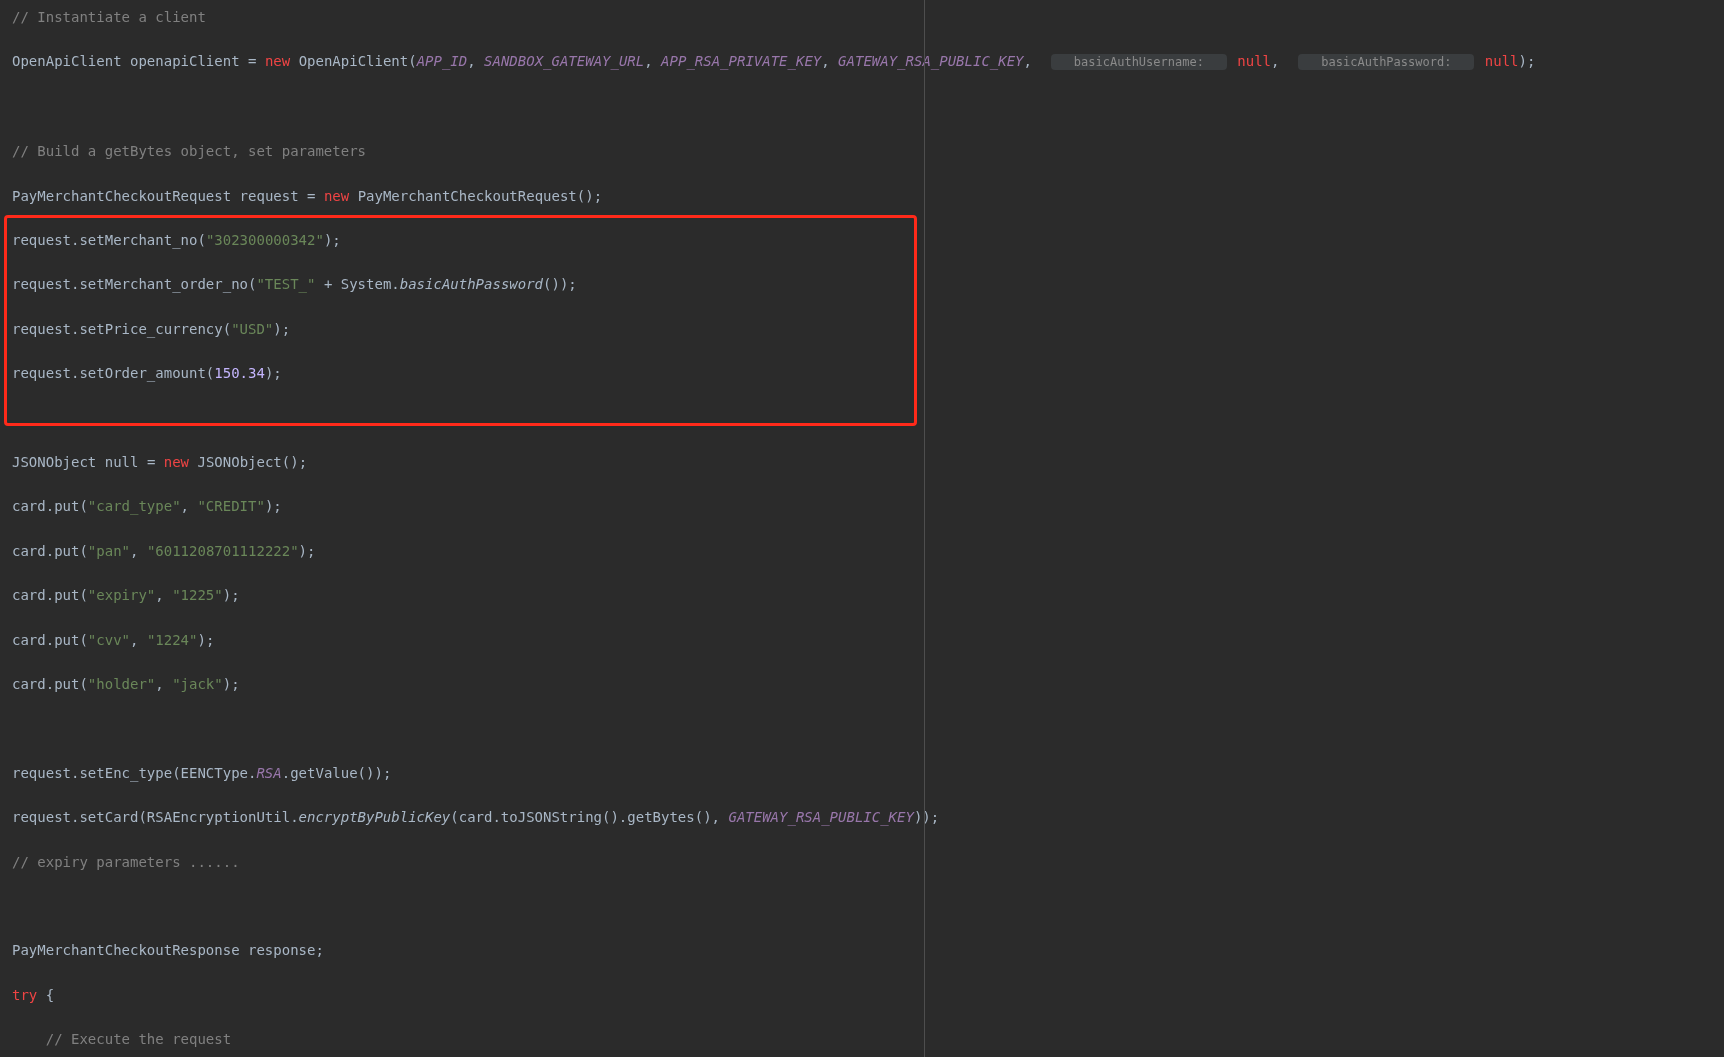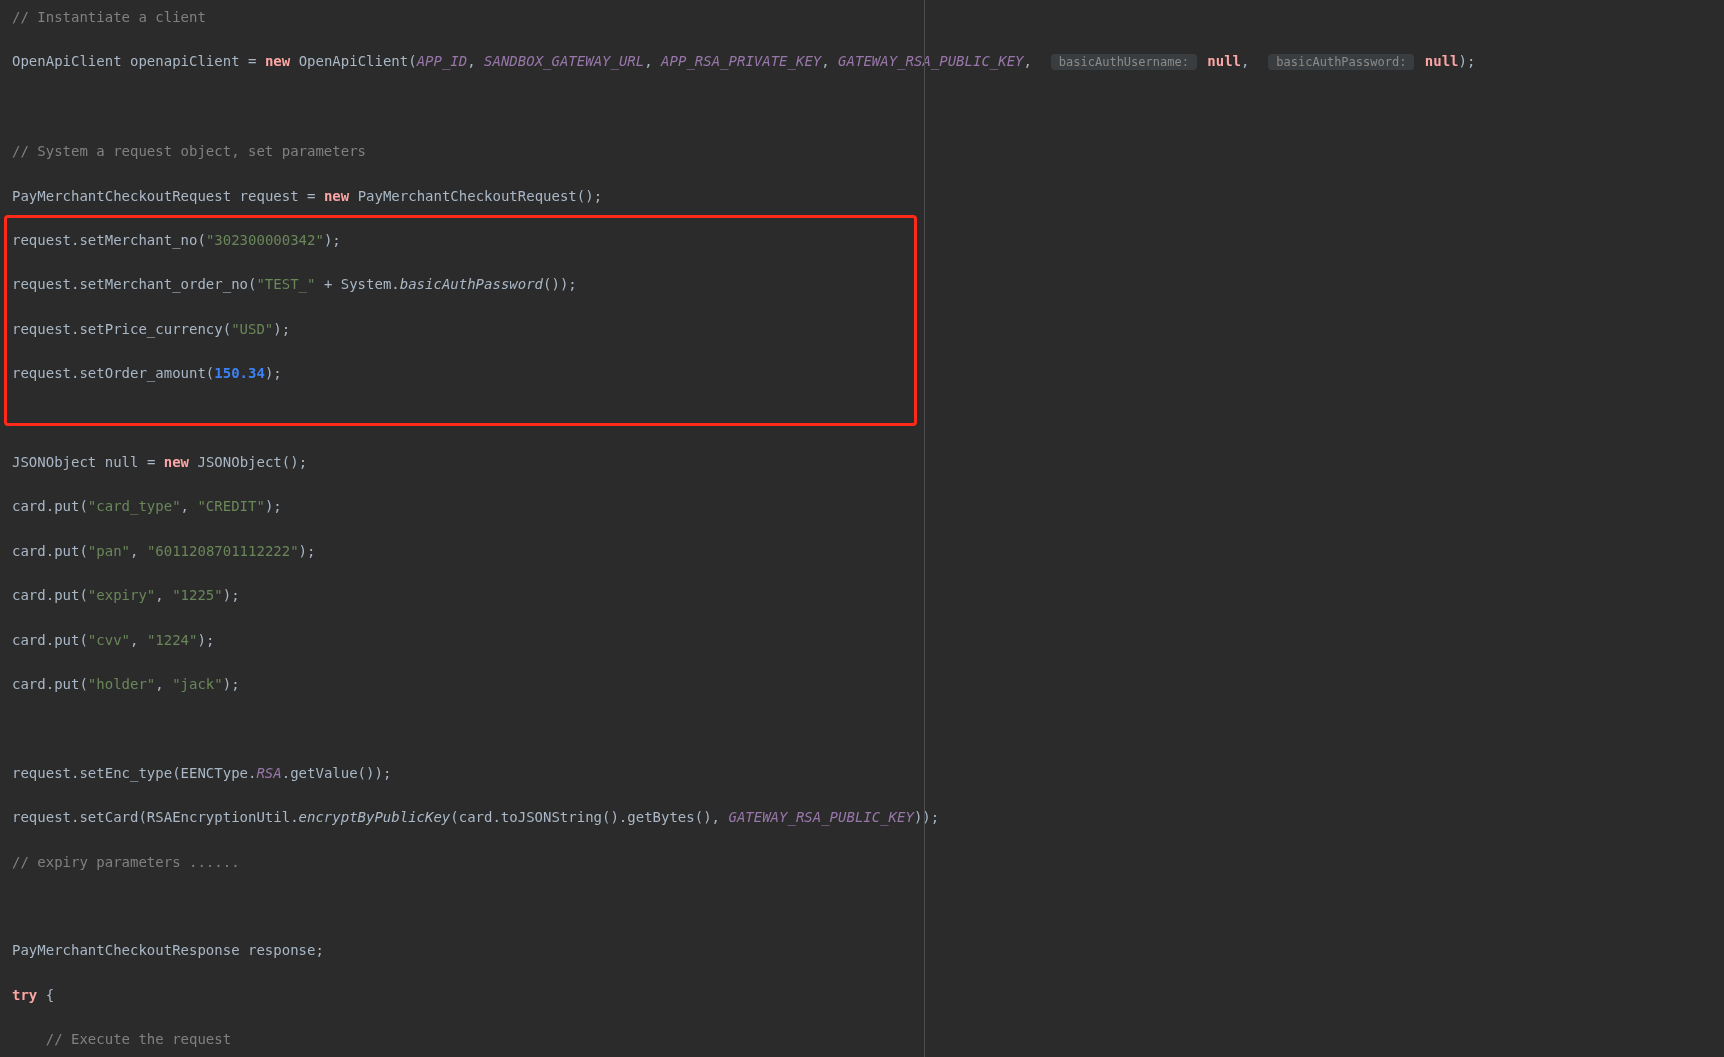--- a/index.html
+++ b/index.html
@@ -26,30 +26,30 @@
     height: 1057px;
     background: #4e4e4e;
   }
   pre {
     margin: 0;
     padding: 6px 12px;
     white-space: pre;
   }
   .code-line { display: block; min-height: 22.2px; }
   .cmt      { color: #808080; }
-  .kw       { color: #fca5a5; font-weight: bold; }
+  .kw       { color: #ef4444; }
   .str      { color: #6a8759; }
-  .num      { color: #3b82f6; font-weight: bold; }
+  .num      { color: #c4b5fd; }
   .const    { color: #9876aa; font-style: italic; }
   .italCall { color: #a9b7c6; font-style: italic; }
   .paramhint {
     background: #3a3d3f;
     color: #8a8a8a;
     border-radius: 4px;
-    padding: 1px 8px;
+    padding: 1px 23px;
     font-size: 12px;
     margin: 0 2px;
   }
   .redbox {
     position: absolute;
     left: 4px;
     top: 215px;
     width: 907px;
     height: 205px;
     border: 3px solid #ff2a1a;
@@ -57,21 +57,21 @@
     pointer-events: none;
   }
 </style>
 </head>
 <body>
 
 <div class="editor">
 <pre><span class="code-line"><span class="cmt">// Instantiate a client</span></span>
 <span class="code-line"><span>OpenApiClient</span> <span>openapiClient</span><span> = </span><span class="kw">new</span> <span>OpenApiClient(</span><span class="const">APP_ID</span>, <span class="const">SANDBOX_GATEWAY_URL</span>, <span class="const">APP_RSA_PRIVATE_KEY</span>, <span class="const">GATEWAY_RSA_PUBLIC_KEY</span>,  <span class="paramhint">basicAuthUsername:</span> <span class="kw">null</span>,  <span class="paramhint">basicAuthPassword:</span> <span class="kw">null</span><span>);</span></span>
 <span class="code-line"></span>
-<span class="code-line"><span class="cmt">// System a request object, set parameters</span></span>
+<span class="code-line"><span class="cmt">// Build a getBytes object, set parameters</span></span>
 <span class="code-line"><span>PayMerchantCheckoutRequest</span> <span>request</span><span> = </span><span class="kw">new</span> <span>PayMerchantCheckoutRequest();</span></span>
 <span class="code-line"><span>request.setMerchant_no(</span><span class="str">"302300000342"</span><span>);</span></span>
 <span class="code-line"><span>request.setMerchant_order_no(</span><span class="str">"TEST_"</span><span> + System.</span><span class="italCall">basicAuthPassword</span><span>());</span></span>
 <span class="code-line"><span>request.setPrice_currency(</span><span class="str">"USD"</span><span>);</span></span>
 <span class="code-line"><span>request.setOrder_amount(</span><span class="num">150.34</span><span>);</span></span>
 <span class="code-line"></span>
 <span class="code-line"><span>JSONObject</span> <span>null</span><span> = </span><span class="kw">new</span> <span>JSONObject();</span></span>
 <span class="code-line"><span>card.put(</span><span class="str">"card_type"</span>, <span class="str">"CREDIT"</span><span>);</span></span>
 <span class="code-line"><span>card.put(</span><span class="str">"pan"</span>, <span class="str">"6011208701112222"</span><span>);</span></span>
 <span class="code-line"><span>card.put(</span><span class="str">"expiry"</span>, <span class="str">"1225"</span><span>);</span></span>

